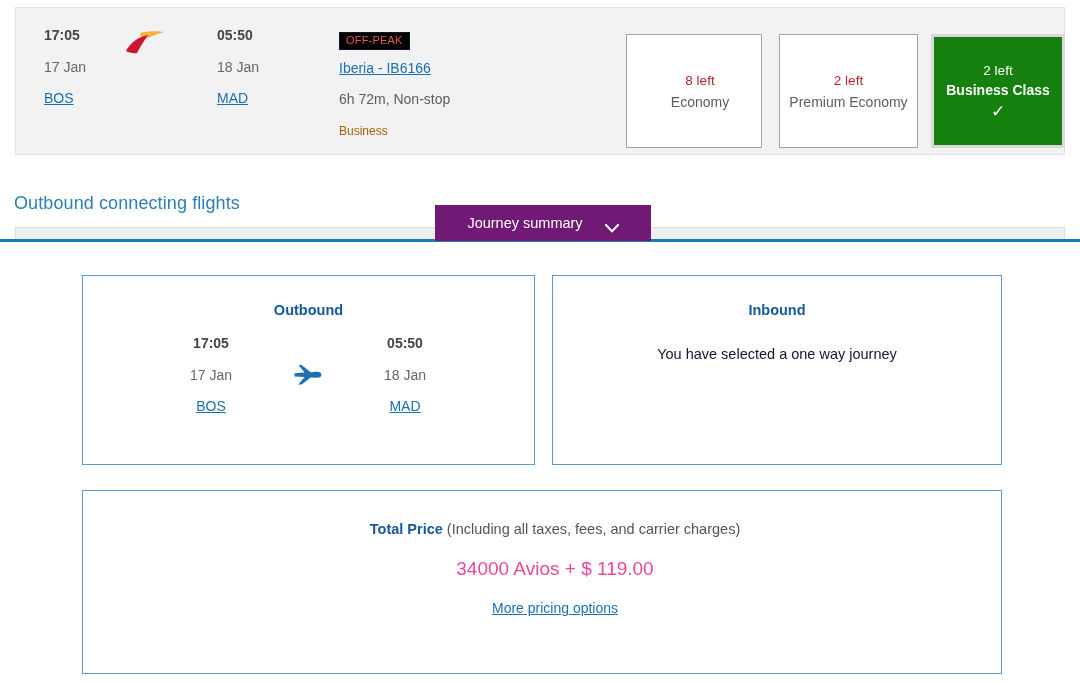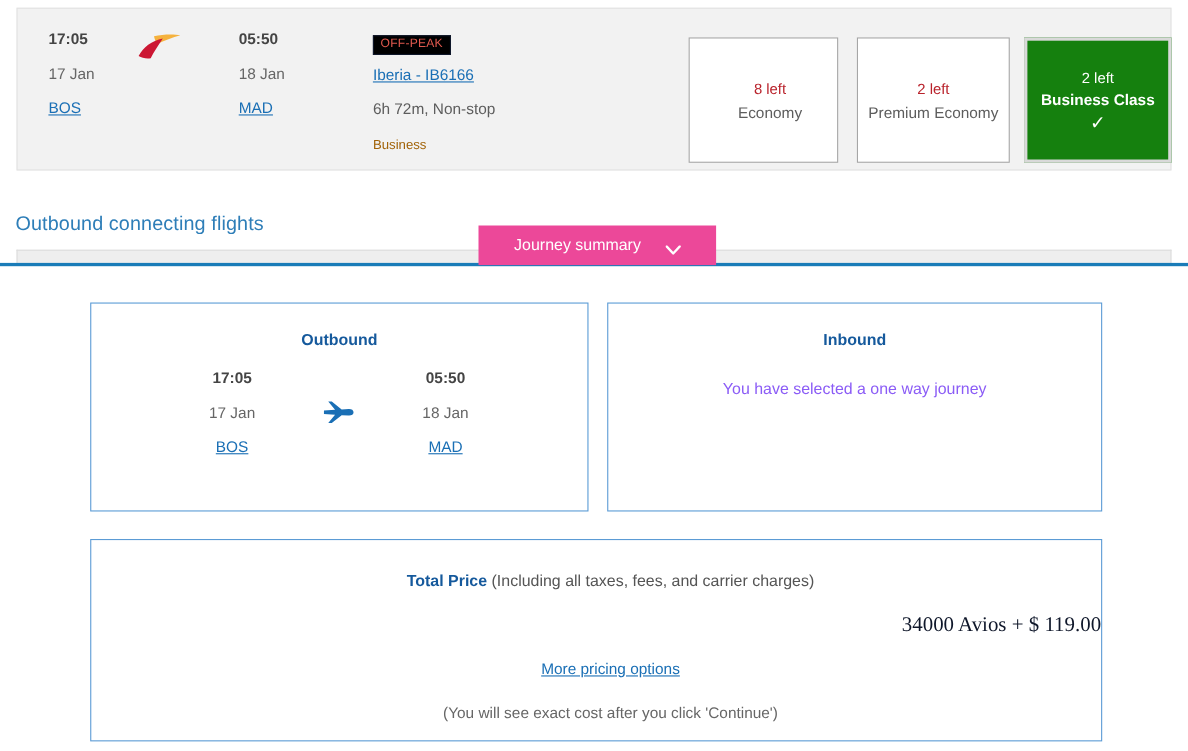--- a/index.html
+++ b/index.html
@@ -188,21 +188,21 @@
     background: #1a7cb8;
   }
 
   
   .journey-tab {
     position: absolute;
     left: 435px;
     top: 205px;
     width: 216px;
     height: 36px;
-    background: #ec4899;
+    background: #701a75;
     color: #ffffff;
     display: flex;
     align-items: center;
     justify-content: center;
     gap: 22px;
     cursor: pointer;
   }
   .journey-tab-label {
     font-size: 14.5px;
     line-height: 16px;
@@ -277,21 +277,21 @@
     position: absolute;
     left: 210px;
     top: 25px;
     width: 30px;
     height: 28px;
   }
 
   .inbound-msg {
     text-align: center;
     font-size: 14.5px;
-    color: #8b5cf6;
+    color: #0f172a;
     margin-top: 28px;
     line-height: 16px;
   }
 
   
   .panel-price {
     left: 82px;
     top: 490px;
     width: 920px;
     height: 184px;
@@ -302,26 +302,25 @@
     margin-top: 30px;
     font-size: 14.5px;
     color: #555555;
     line-height: 17px;
   }
   .price-title .tp-strong {
     font-weight: bold;
     color: #15599c;
   }
   .price-amount {
-    text-align: right;
+    text-align: center;
     margin-top: 20px;
     font-size: 19px;
-    color: #0f172a;
+    color: #ec4899;
     line-height: 22px;
-    font-family: Liberation Serif, serif;
   }
   .price-link {
     display: block;
     text-align: center;
     margin-top: 20px;
     font-size: 14px;
     color: #1a6fb5;
     text-decoration: underline;
     line-height: 16px;
     cursor: pointer;
@@ -421,14 +420,13 @@
   <div class="panel-title">Inbound</div>
   <div class="inbound-msg">You have selected a one way journey</div>
 </div>
 
 <div class="panel panel-price">
   <div class="price-title">
     <span class="tp-strong">Total Price</span><span> (Including all taxes, fees, and carrier charges)</span>
   </div>
   <div class="price-amount">34000 Avios + $ 119.00</div>
   <a class="price-link">More pricing options</a>
-  <div class="price-note">(You will see exact cost after you click 'Continue')</div>
 </div>
 
 </body></html>

